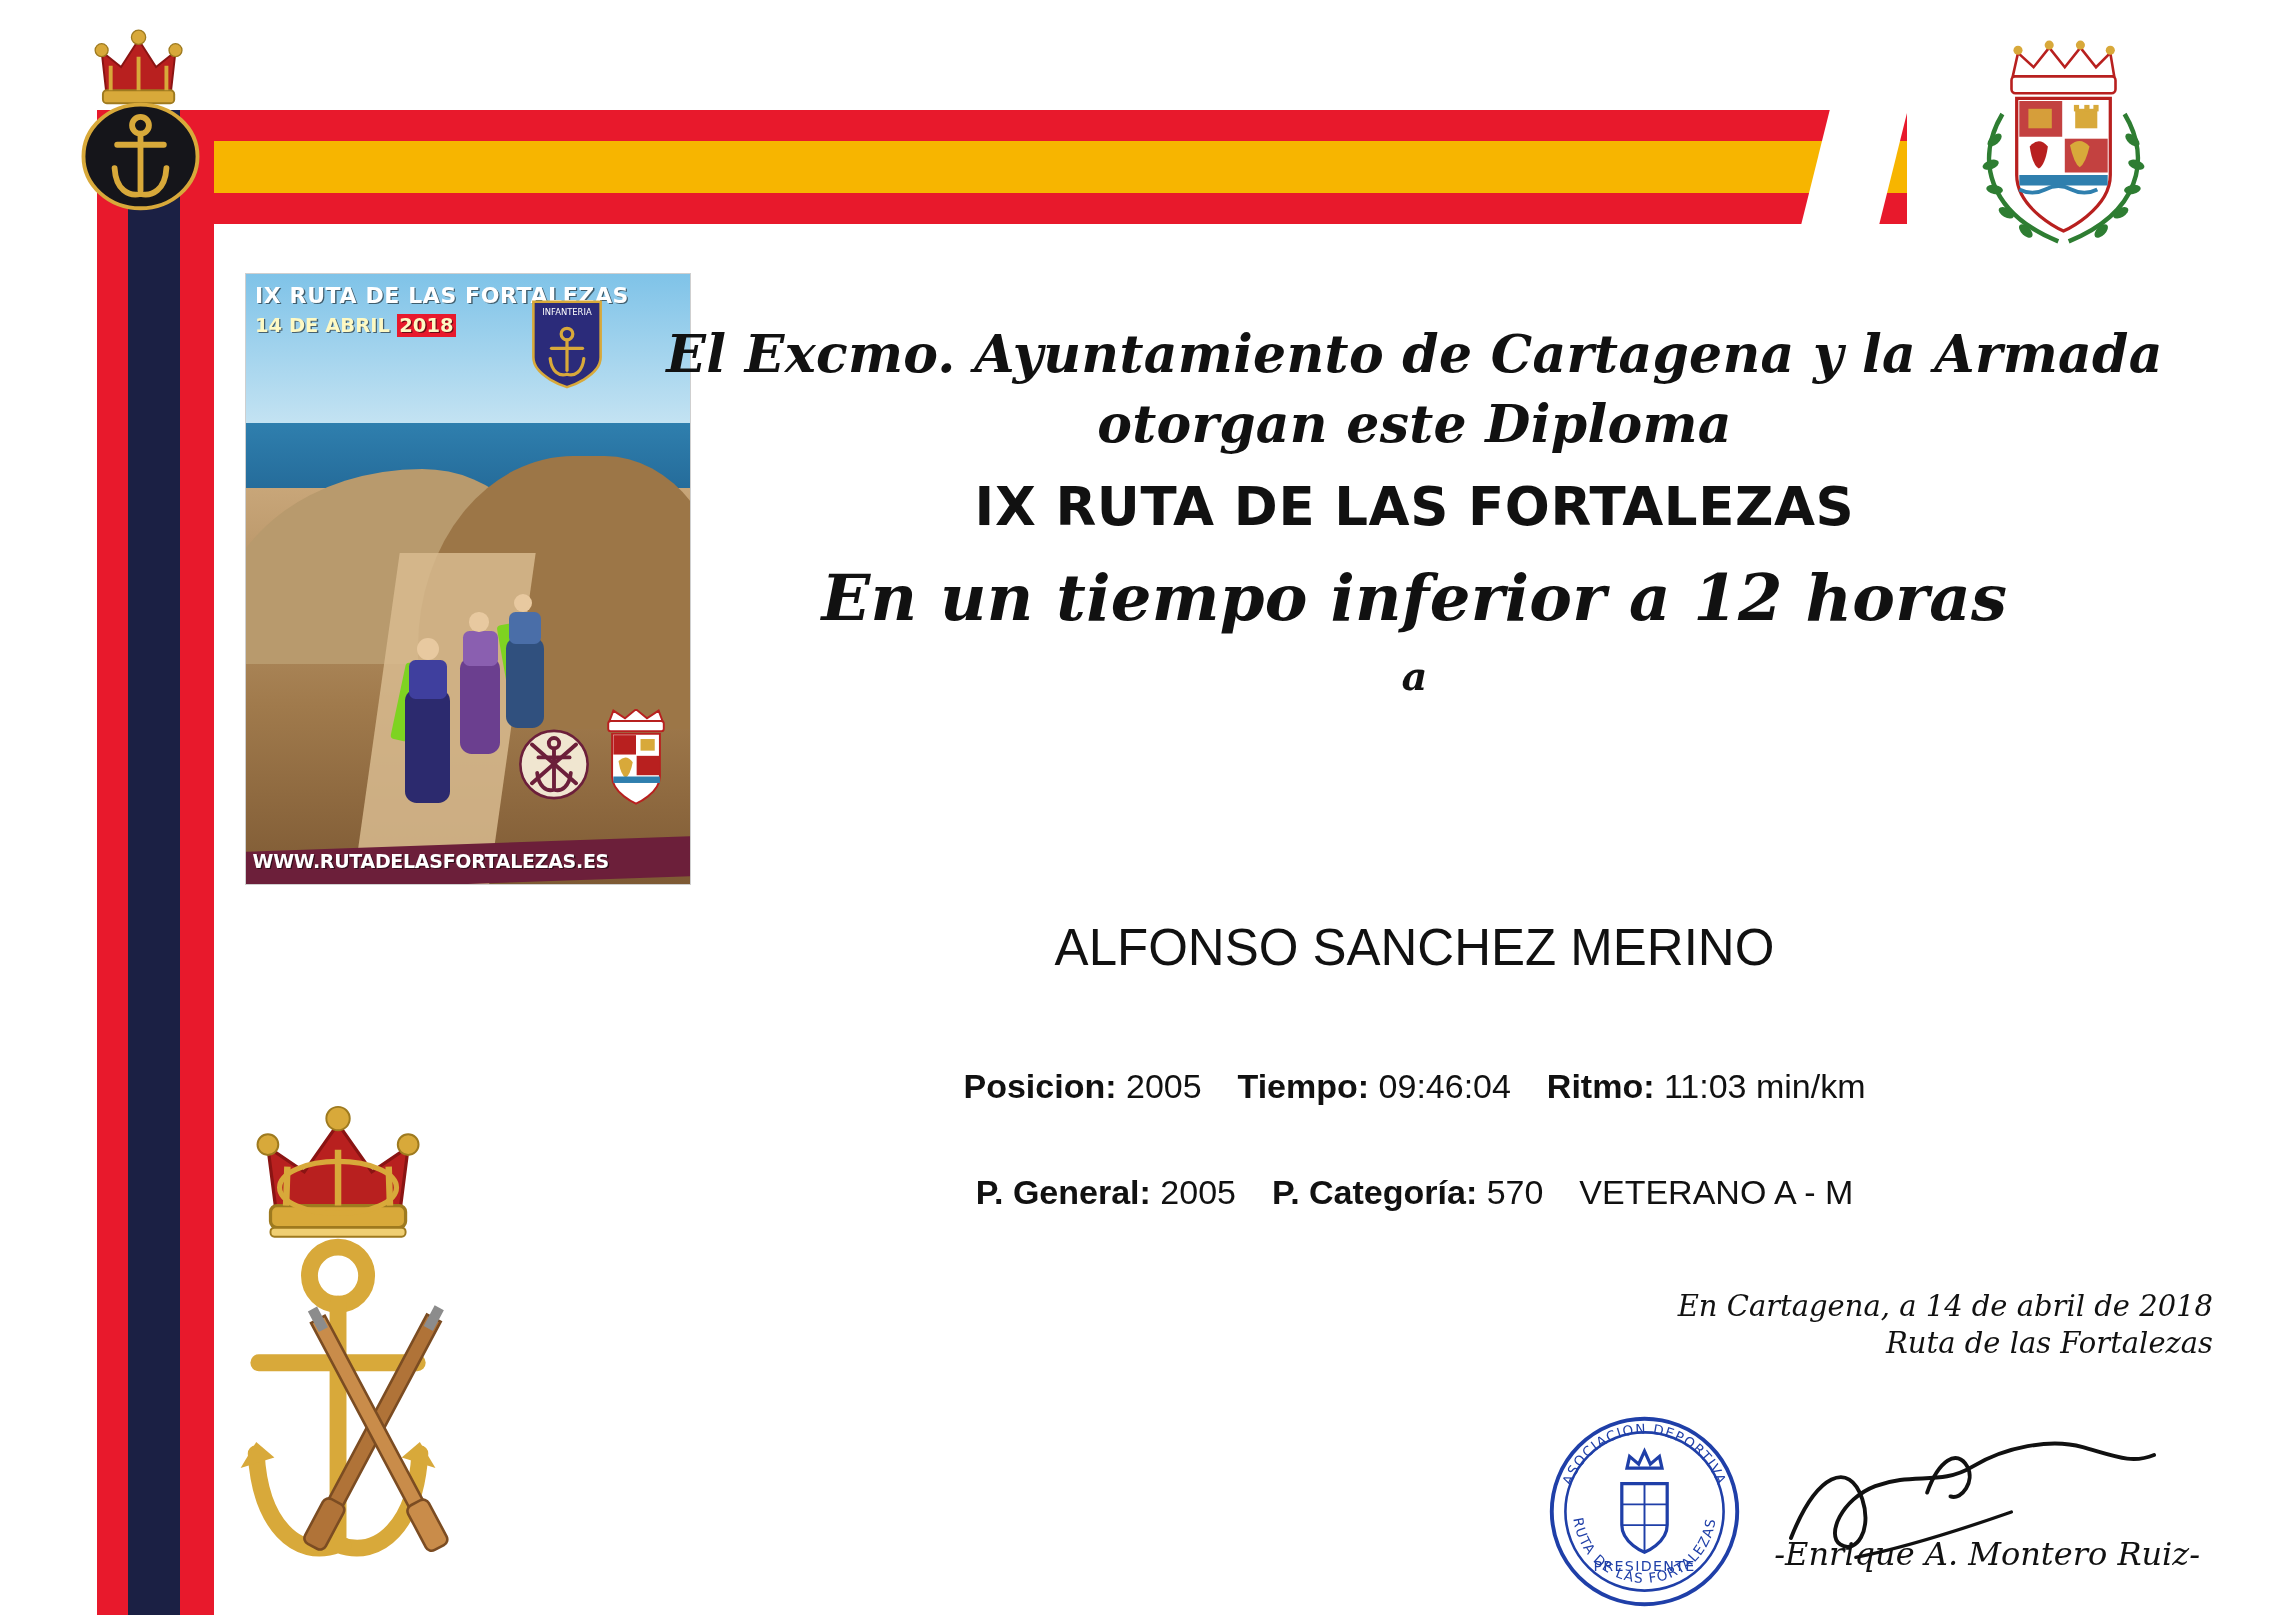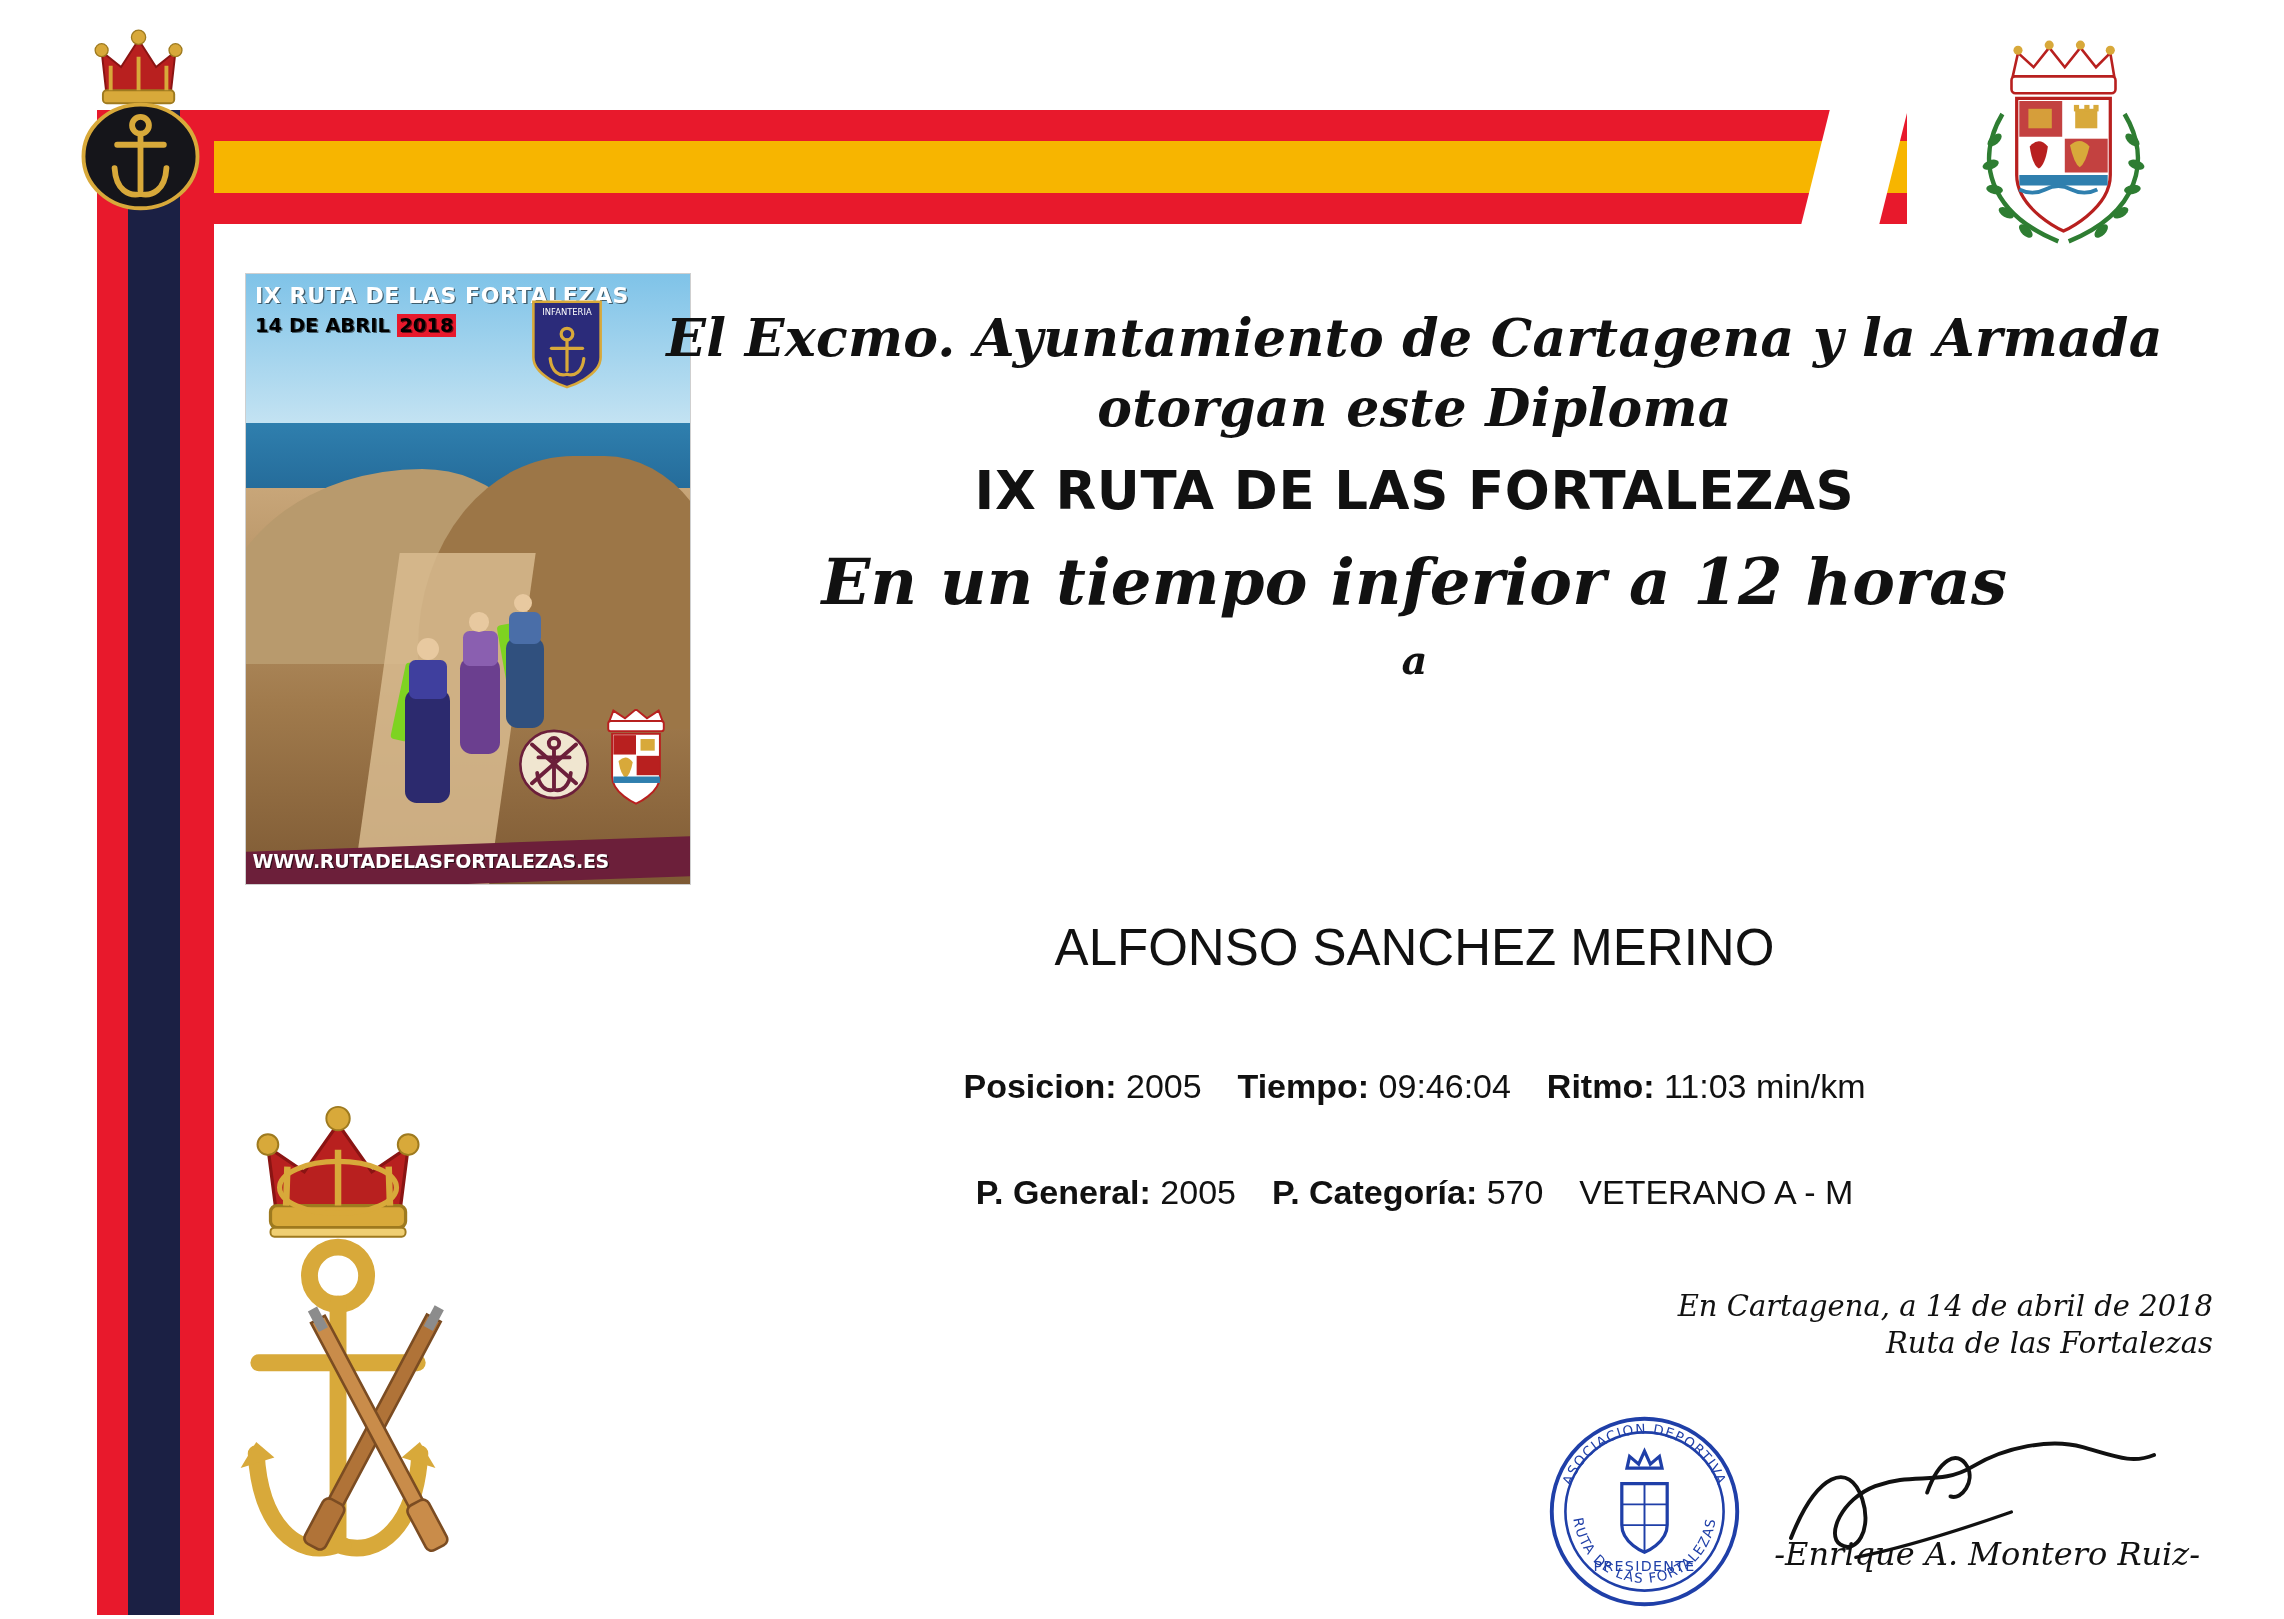--- a/index.html
+++ b/index.html
@@ -149,21 +149,21 @@
     color: #ffffff;
     font-family: "DejaVu Sans", sans-serif;
     font-weight: bold;
     font-size: 22px;
     letter-spacing: 0.6px;
     text-shadow: 1.3px 1.3px 0 #0008;
     white-space: nowrap;
   }
   .poster-date {
     position: absolute; left: 9px; top: 40px;
-    color: #000000;
+    color: #fef9c3;
     font-family: "DejaVu Sans", sans-serif;
     font-weight: bold;
     font-size: 19.5px;
     text-shadow: 1.3px 1.3px 0 #0008;
   }
   .poster-date .hl { background: #e8192c; padding: 0 2.6px; }
   .poster-url {
     position: absolute; left: 6.5px; bottom: 11.7px;
     color: #ffffff;
     font-family: "DejaVu Sans", sans-serif;
@@ -206,21 +206,21 @@
     text-align: center;
     z-index: 5;
   }
   .script-line {
     font-family: "DejaVu Serif", serif;
     font-style: italic;
     font-weight: bold;
     color: #111111;
     letter-spacing: 0.3px;
   }
-  .line-1 { font-size: 52px; line-height: 1.25; }
+  .line-1 { font-size: 52px; line-height: 1.25; margin-top: 16px; }
   .line-2 { font-size: 52px; line-height: 1.45; }
   .line-3 { font-size: 49px; line-height: 1.5; }
   .race-name {
     font-family: "DejaVu Sans", sans-serif;
     font-weight: bold;
     font-size: 53px;
     letter-spacing: 0.6px;
     color: #111111;
     margin-top: 14.3px;
     margin-bottom: 13px;

